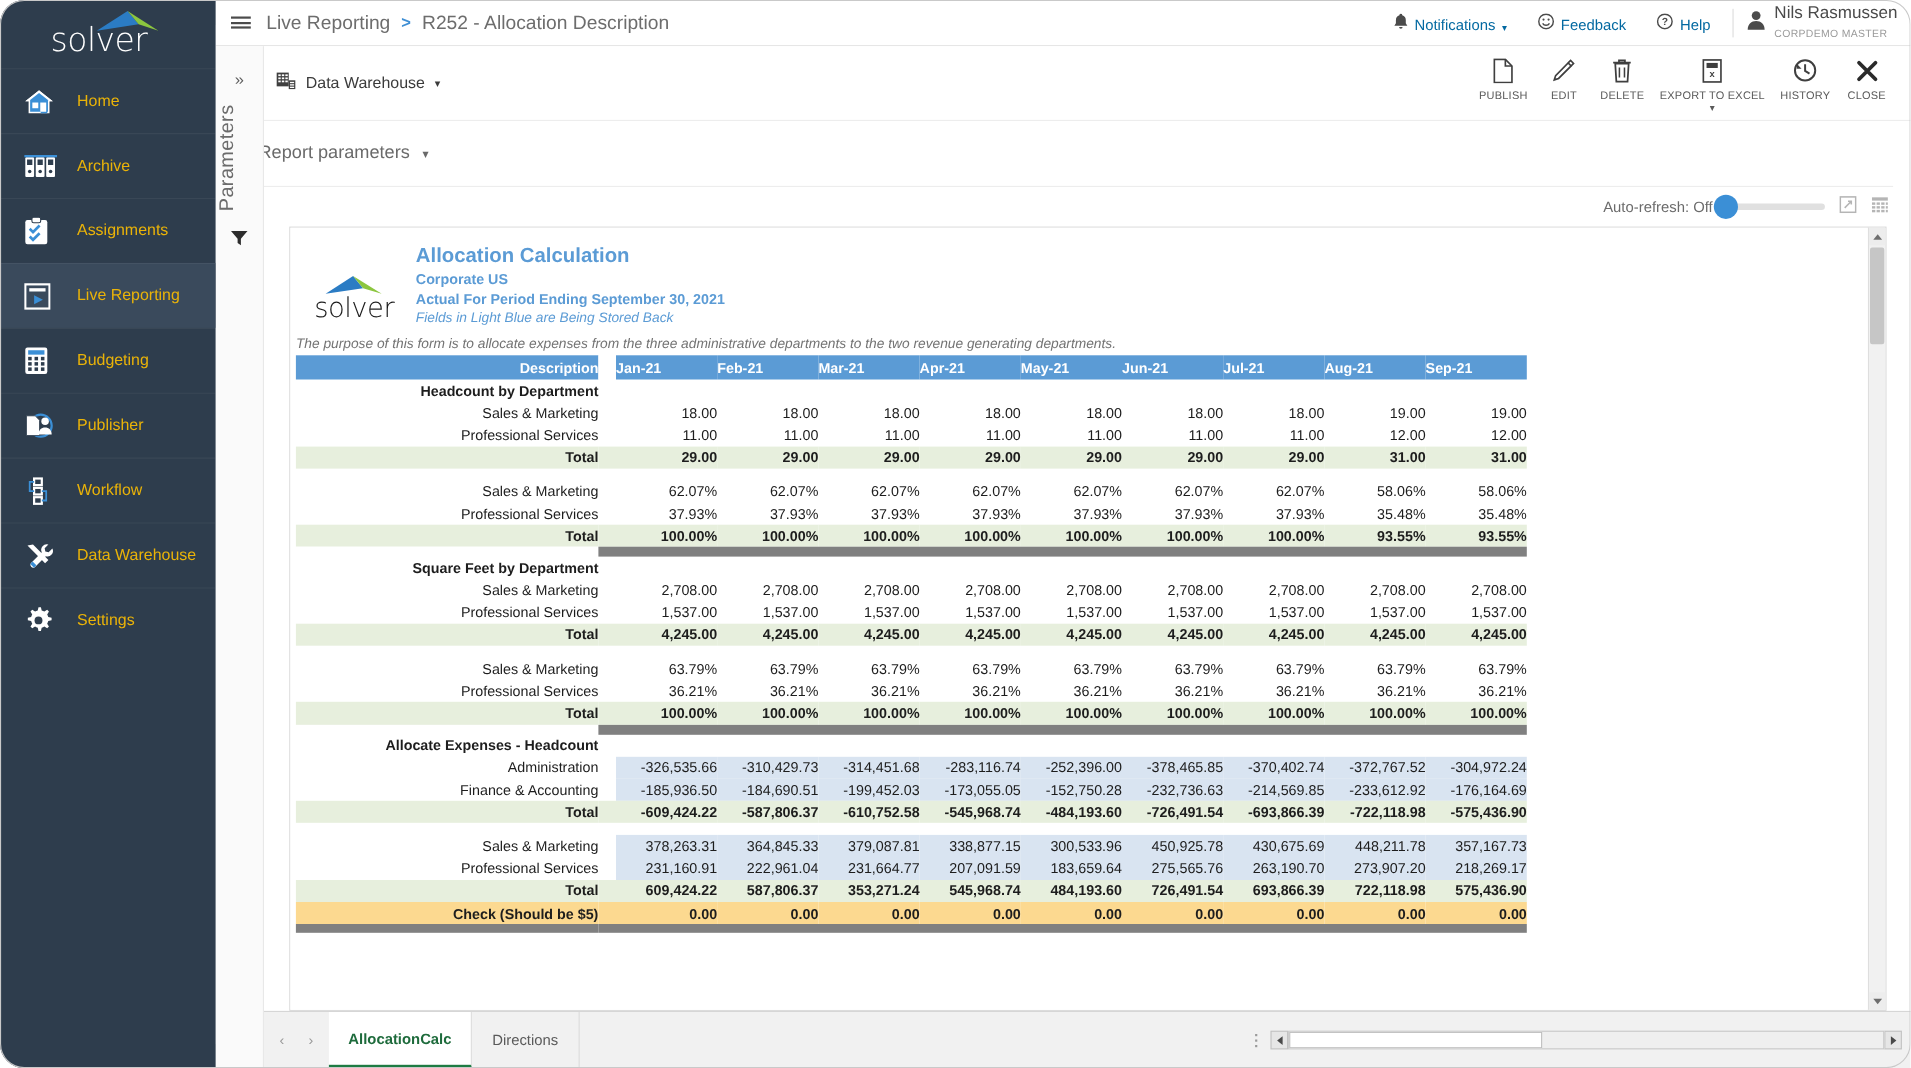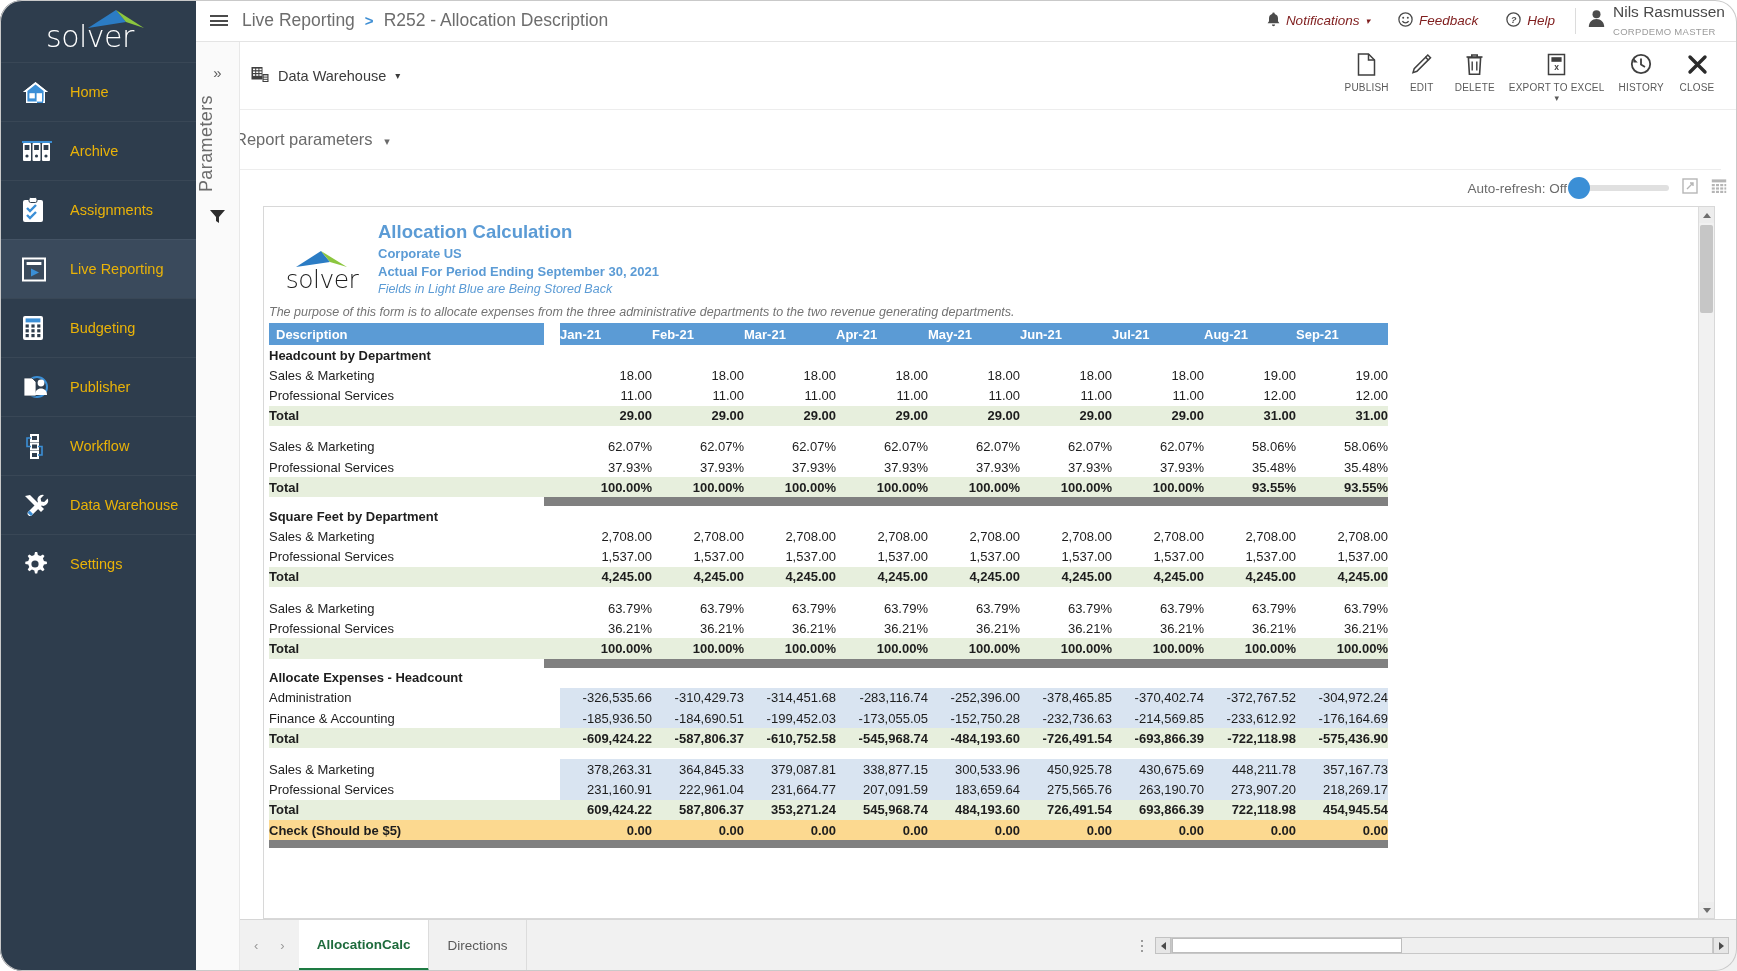--- a/index.html
+++ b/index.html
@@ -70,23 +70,23 @@
     cursor: pointer;
   }
   .hamburger span { display: block; width: 18px; height: 2px; background: #4b4b4b; margin: 2.5px 0; }
   .crumbs { display: flex; align-items: center; font-size: 17.5px; color: #6d6d6d; }
   .crumb-sep { color: #3f8fd4; margin: 0 10px; font-weight: bold; font-size: 15px; }
   .topbar-right {
     margin-left: auto; display: flex; align-items: center;
     padding-right: 12px; gap: 0px;
   }
   .tb-link {
-    display: flex; align-items: center; gap: 6px;
-    font-size: 13.5px; color: #7f1d1d;
-    padding: 0 14px; cursor: pointer; white-space: nowrap; font-style: italic;
+    display: flex; align-items: flex-end; gap: 6px;
+    font-size: 13.5px; color: #0369a1;
+    padding: 0 14px; cursor: pointer; white-space: nowrap;
   }
   .tb-div { width: 1px; height: 26px; background: #dcdcdc; margin: 0 6px; }
   .user-box { display: flex; align-items: center; gap: 8px; padding-left: 6px; cursor: pointer; }
   .user-name { font-size: 15.5px; color: #4a4a4a; line-height: 1.05; }
   .user-sub { font-size: 9.5px; color: #9a9a9a; letter-spacing: 0.3px; text-transform: uppercase; }
 
   
   .param-rail {
     position: absolute; left: 196px; top: 42px;
     width: 44px; height: 929px;
@@ -132,21 +132,21 @@
     background: #ffffff;
     border-bottom: 1px solid #ededed;
     display: flex; align-items: center;
     z-index: 2;
   }
   .rp-label { margin-left: 11px; font-size: 16.5px; color: #6a6a6a; cursor: pointer; }
   .rp-label .cv { font-size: 11px; margin-left: 7px; color: #6a6a6a; }
 
   
   .ar-row {
-    position: absolute; left: 240px; top: 170px;
+    position: absolute; left: 230px; top: 170px;
     width: 1497px; height: 36px;
     background: #ffffff;
     display: flex; align-items: center; justify-content: flex-end;
     padding-right: 10px;
     z-index: 2;
   }
   .ar-label { font-size: 13.5px; color: #6b6b6b; margin-right: 4px; }
   .ar-track { width: 98px; height: 6px; background: #e0e0e0; border-radius: 3px; position: relative; cursor: pointer; }
   .ar-knob { position: absolute; left: -3px; top: -8px; width: 22px; height: 22px; border-radius: 50%; background: #3b8fd6; }
   .ar-ico { margin-left: 13px; cursor: pointer; opacity: .55; }
@@ -179,21 +179,21 @@
   .rpt-logo-text { font-size: 25px; color: #1b1b1b; font-family: "DejaVu Sans", sans-serif; font-weight: 300; letter-spacing: -0.5px; margin-top: -4px;}
   .rpt-titles { padding-left: 2px; }
   .rt1 { font-size: 18.5px; font-weight: bold; color: #5b9bd5; margin-bottom: 3px; }
   .rt2 { font-size: 13px; font-weight: bold; color: #5b9bd5; margin-bottom: 3px; }
   .rt3 { font-size: 13px; font-weight: bold; color: #5b9bd5; margin-bottom: 3px; }
   .rt4 { font-size: 12.5px; font-style: italic; color: #5b9bd5; }
   .rpt-note { font-size: 12.5px; font-style: italic; color: #737373; padding: 5px 0 4px 5px; }
 
   table.grid { border-collapse: collapse; width: 1103px; margin-left: 5px; table-layout: fixed; }
   table.grid td { padding: 0; height: 20.2px; font-size: 13px; color: #1d1d1d; vertical-align: middle; }
-  td.desc { width: 275px; padding-left: 5px; text-align: left; white-space: nowrap; }
+  td.desc { width: 275px; padding-left: 5px; text-align: right; white-space: nowrap; }
   td.num  { width: 92px; padding-right: 8px; text-align: right; white-space: nowrap; }
 
   tr.hdr td { background: #5b9bd5; color: #ffffff; font-weight: bold; height: 22px; font-size: 13px; }
   tr.hdr td.desc { padding-left: 7px; }
   tr.hdr td.gap { background: #ffffff; width: 16px; }
   tr.hdr td.num { text-align: left; padding-right: 0; }
   tr.section td { font-weight: bold; }
   tr.total td { background: #e7efdd; font-weight: bold; }
   tr.blue td.num { background: #d9e4f1; }
   tr.blank td { height: 11px; }
@@ -903,21 +903,21 @@
                 <td class="desc">Total</td>
                 <td style="background: rgb(231, 239, 221);"></td>
                 <td class="num">609,424.22</td>
                 <td class="num">587,806.37</td>
                 <td class="num">353,271.24</td>
                 <td class="num">545,968.74</td>
                 <td class="num">484,193.60</td>
                 <td class="num">726,491.54</td>
                 <td class="num">693,866.39</td>
                 <td class="num">722,118.98</td>
-                <td class="num">454,945.54</td>
+                <td class="num">575,436.90</td>
               </tr>
               <tr class="check">
                 <td class="desc">Check (Should be $5)</td>
                 <td style="background: rgb(252, 217, 144);"></td>
                 <td class="num">0.00</td>
                 <td class="num">0.00</td>
                 <td class="num">0.00</td>
                 <td class="num">0.00</td>
                 <td class="num">0.00</td>
                 <td class="num">0.00</td>

